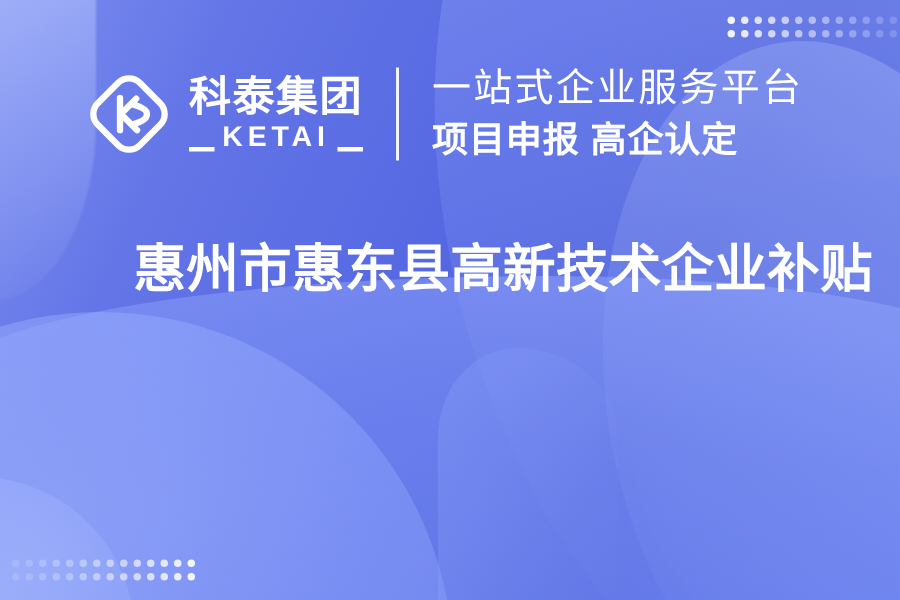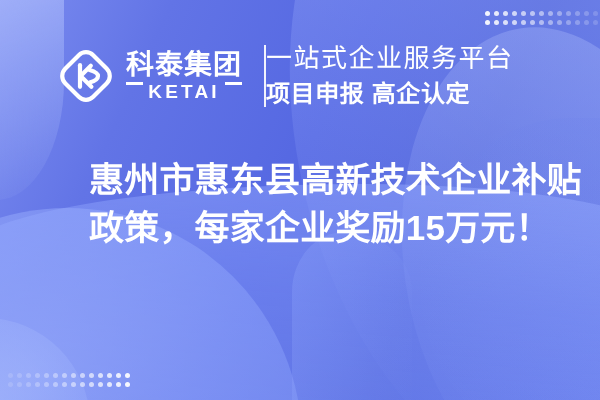--- a/index.html
+++ b/index.html
@@ -157,21 +157,21 @@
   .brand-cn {
     color: #ffffff;
     font-size: 28px;
     font-weight: 700;
     letter-spacing: 1px;
     line-height: 1.02;
     white-space: nowrap;
   }
   .brand-en-row {
     display: flex;
-    align-items: flex-start;
+    align-items: flex-end;
     gap: 5px;
     margin-top: 2px;
     width: 100%;
   }
   .brand-rule {
     flex: 1 1 auto;
     height: 3px;
     background: #ffffff;
     min-width: 12px;
   }
@@ -186,20 +186,21 @@
 
   .divider {
     width: 2px;
     height: 62px;
     background: rgba(255,255,255,0.92);
     margin-left: 22px;
     flex: none;
   }
 
   .tagline {
+    margin-left: 22px;
     display: flex;
     flex-direction: column;
     justify-content: center;
   }
   .tagline-main {
     color: #ffffff;
     font-size: 26px;
     font-weight: 400;
     letter-spacing: 1.5px;
     line-height: 1.18;
@@ -332,16 +333,15 @@
     <div class="divider"></div>
 
     <div class="tagline">
       <div class="tagline-main">一站式企业服务平台</div>
       <div class="tagline-sub">项目申报 高企认定</div>
     </div>
   </div>
 
   <div class="headline">
     <div class="headline-line">惠州市惠东县高新技术企业补贴</div>
-    <div class="headline-line">政策，每家企业奖励15万元！</div>
   </div>
 
 </div>
 
 </body></html>

